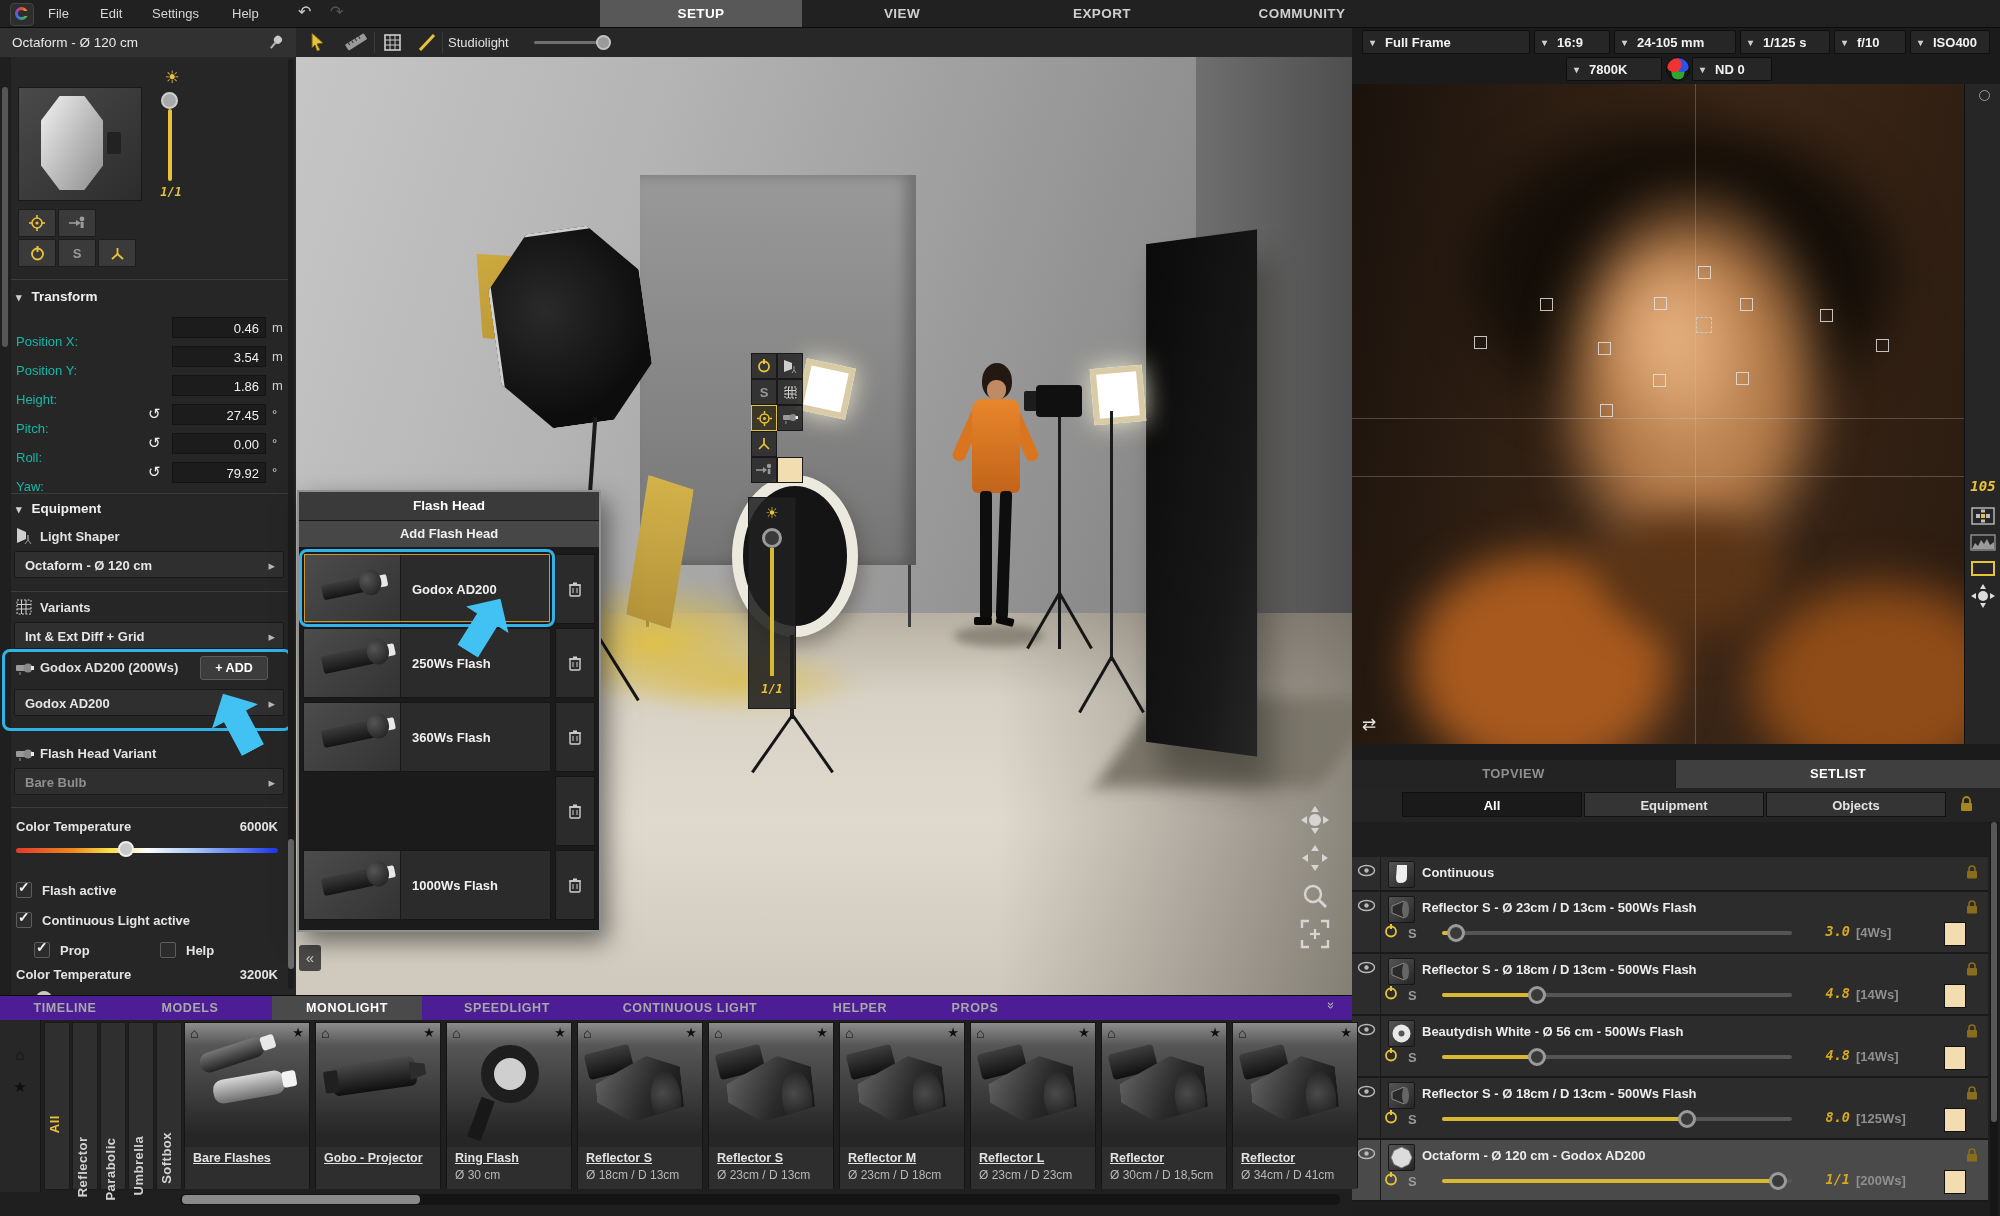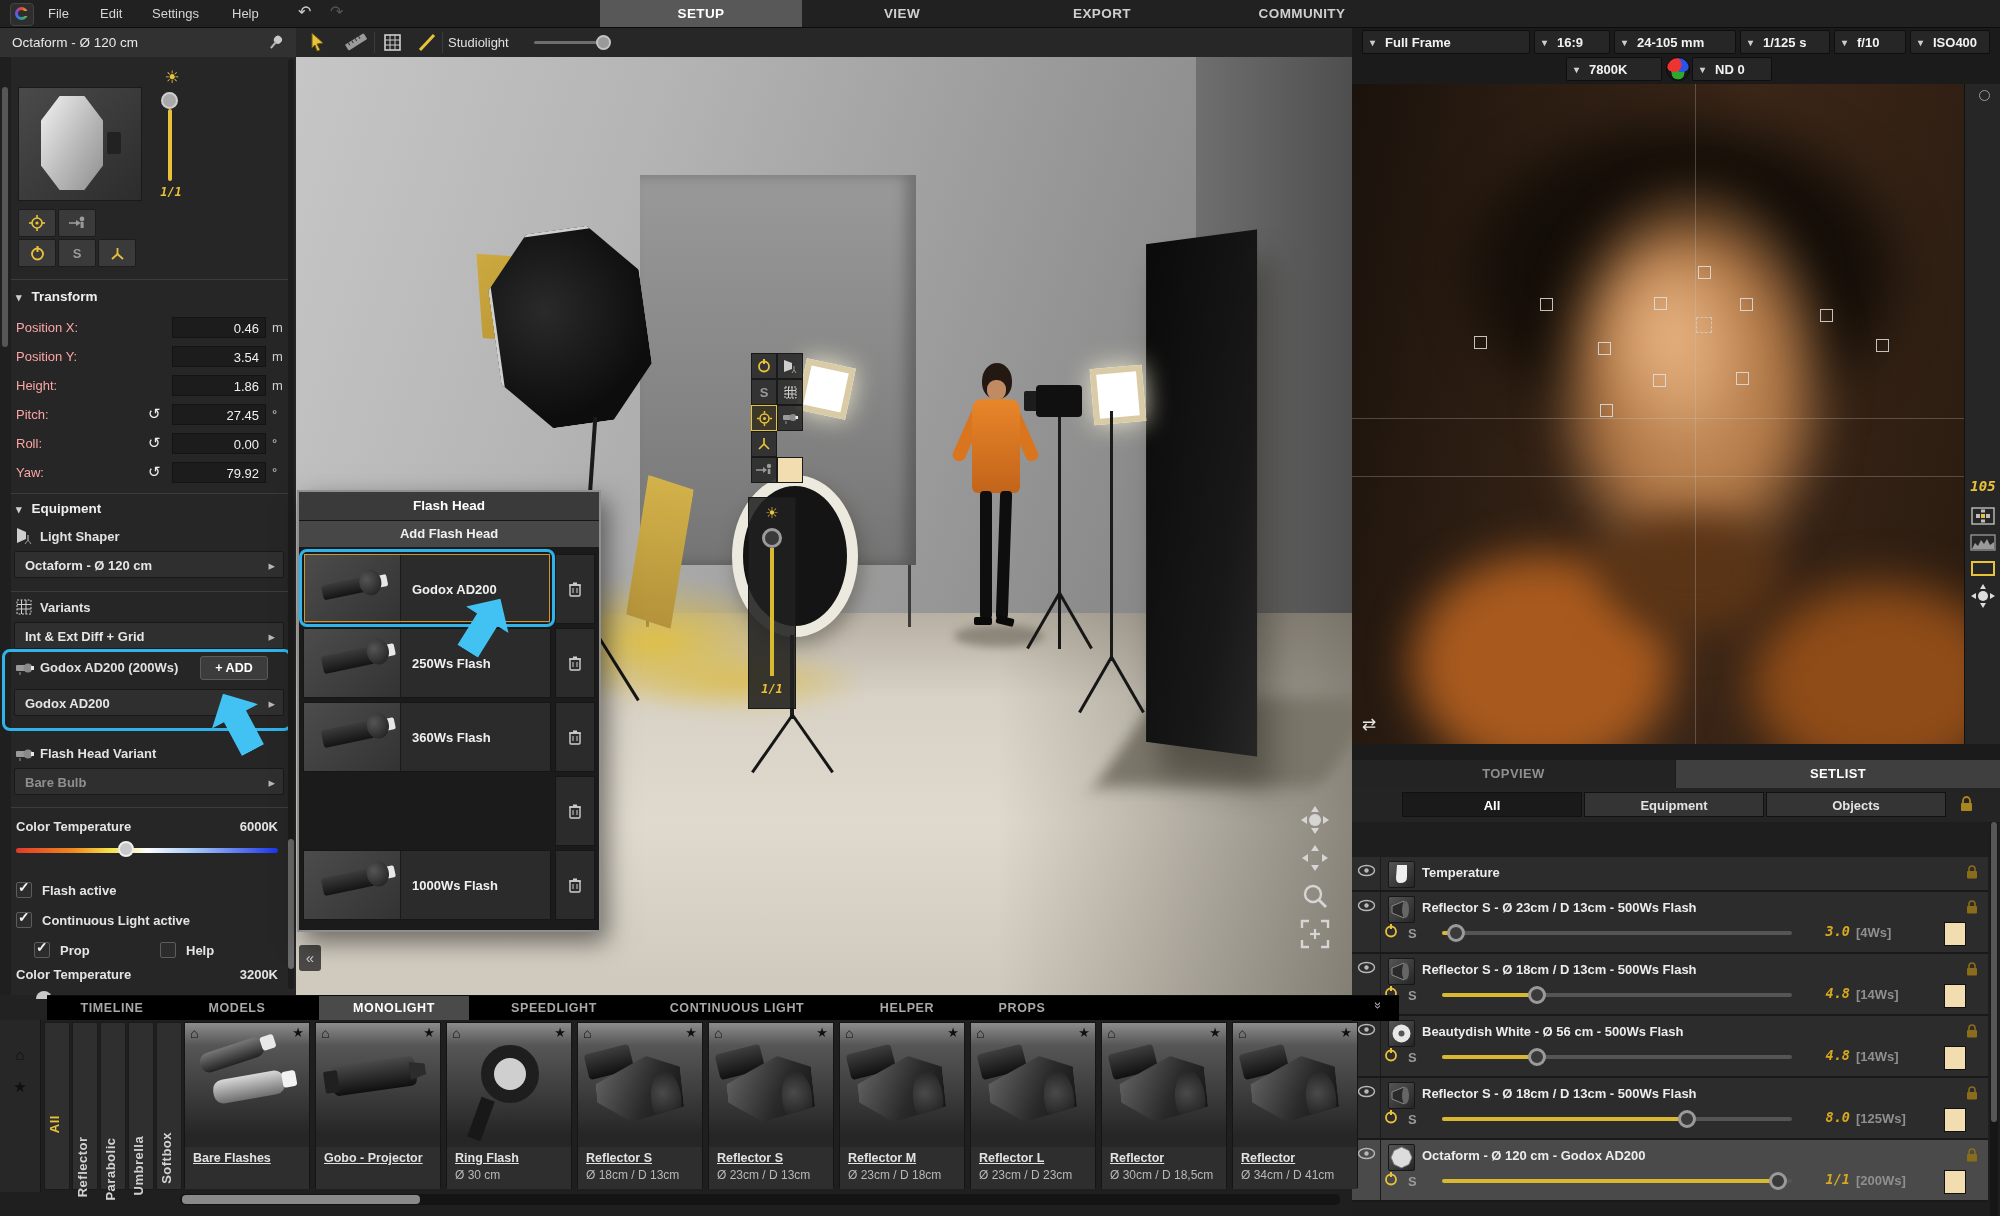--- a/index.html
+++ b/index.html
@@ -52,21 +52,21 @@
 
   .ibtn{position:absolute;width:36px;height:26px;background:#3a3a3a;border:1px solid #1c1c1c;border-radius:2px;
         display:flex;align-items:center;justify-content:center;}
   .ibtn svg{display:block;}
   .s-txt{color:#9a9a9a;font-weight:bold;font-size:13px;}
 
   .section-line{position:absolute;left:11px;width:279px;height:1px;background:#3c3c3c;}
   .sec-head{position:absolute;left:16px;color:#efefef;font-weight:bold;font-size:13.5px;text-align:center;}
   .sec-head::before{content:"▾";color:#cfcfcf;margin-right:10px;font-size:11px;}
   .f-row{position:absolute;left:0;width:296px;height:28px;}
-  .f-lbl{position:absolute;left:16px;top:5px;color:#fca5a5;}
+  .f-lbl{position:absolute;left:16px;top:19px;color:#14b8a6;}
   .f-reset{position:absolute;left:148px;top:3px;color:#eee;font-size:15px;}
   .f-field{position:absolute;left:172px;top:2px;width:94px;height:21px;background:#1c1c1c;border:1px solid #141414;
            color:#f0f0f0;text-align:right;line-height:21px;padding-right:6px;box-sizing:border-box;}
   .f-unit{position:absolute;left:272px;top:5px;color:#cfcfcf;}
   .eq-lbl{position:absolute;left:16px;color:#e2e2e2;font-weight:bold;}
   .dd{position:absolute;left:14px;width:270px;height:27px;background:#2f2f2f;border:1px solid #191919;border-radius:2px;
       line-height:27px;padding-left:10px;box-sizing:border-box;color:#e6e6e6;font-weight:bold;}
   .dd::after{content:"▸";position:absolute;right:8px;color:#b8b8b8;font-weight:normal;}
   .dd.dis{color:#8f8f8f;}
   #godox-box{position:absolute;left:2px;top:592px;width:290px;height:82px;border:3px solid #2fb3e8;border-radius:8px;box-sizing:border-box;}
@@ -195,21 +195,21 @@
   .sfill{position:absolute;left:0;top:0;height:4px;border-radius:2px;background:#d9b832;}
   .sknob{position:absolute;top:-7px;width:18px;height:18px;border-radius:50%;background:#3a3a3a;border:3px solid #9a9a9a;box-sizing:border-box;}
   .sval{position:absolute;left:448px;width:50px;text-align:right;color:#d9a91d;
         font-family:"DejaVu Sans Mono",monospace;font-style:italic;font-weight:bold;font-size:13.5px;}
   .sws{position:absolute;left:504px;color:#8f8f8f;font-weight:bold;}
   .swatch{position:absolute;left:592px;width:20px;height:22px;background:#f2ddb0;border:1px solid #111;}
   #sl-scroll{position:absolute;left:638px;top:794px;width:8px;height:394px;background:#161616;}
   #sl-scroll .h{position:absolute;left:1px;top:0;width:6px;height:300px;background:#575757;border-radius:3px;}
 
   
-  #bottom-tabs{left:0;top:995px;width:1352px;height:25px;background:#000000;border-top:1px solid #0c0c0c;margin-left:47px;}
+  #bottom-tabs{left:0;top:995px;width:1352px;height:25px;background:#4c1d95;border-top:1px solid #0c0c0c;}
   .btab{position:absolute;top:0;height:25px;line-height:25px;color:#a8a8a8;font-weight:bold;font-size:12.5px;letter-spacing:.6px;text-align:center;}
   .btab.active{background:#4a4a4a;color:#fff;}
   #btabs-chev{position:absolute;left:1326px;top:2px;color:#bbb;font-size:13px;transform:rotate(-90deg);}
 
   
   #carousel{left:0;top:1020px;width:1352px;height:196px;background:#1f1f1f;}
   #rail{position:absolute;left:0;top:0;width:40px;height:172px;background:#272727;border-right:1px solid #161616;}
   .rail-ic{position:absolute;left:0;width:40px;text-align:center;color:#101010;font-size:15px;}
   .vtab{position:absolute;top:2px;width:26px;height:168px;background:#2f2f2f;border:1px solid #1a1a1a;box-sizing:border-box;}
   .vtab span{position:absolute;left:2px;top:50%;transform:translateY(-50%) ;writing-mode:vertical-rl;rotate:180deg;
@@ -771,21 +771,21 @@
     <span class="eye"><svg width="17" height="11">
               <ellipse cx="8.5" cy="5.5" rx="8" ry="5" fill="none" stroke="#b8b8b8" stroke-width="1.4"></ellipse>
               <circle cx="8.5" cy="5.5" r="2.2" fill="#b8b8b8"></circle>
             </svg></span>
           <span class="ediv"></span>
     <span class="thumb" style="display:flex;align-items:center;justify-content:center">
             <svg width="23" height="23">
               <path d="M7 2 H17 V14 Q17 20 10 20 Q6 20 6 15 Z" fill="#efefef"></path>
             </svg>
           </span>
-    <span class="nm">Temperature</span>
+    <span class="nm">Continuous</span>
     <span class="lk"><svg width="12" height="14">
               <path d="M3 6 V4 A3 3 0 0 1 9 4 V6" fill="none" stroke="#8a6d1a" stroke-width="1.6"></path>
               <rect x="1" y="6" width="10" height="7.5" rx="1" fill="#8a6d1a"></rect>
             </svg></span>
         </div>
         <div class="slrow" style="top:70px;height:60px">
     <span class="eye"><svg width="17" height="11">
               <ellipse cx="8.5" cy="5.5" rx="8" ry="5" fill="none" stroke="#b8b8b8" stroke-width="1.4"></ellipse>
               <circle cx="8.5" cy="5.5" r="2.2" fill="#b8b8b8"></circle>
             </svg></span>

